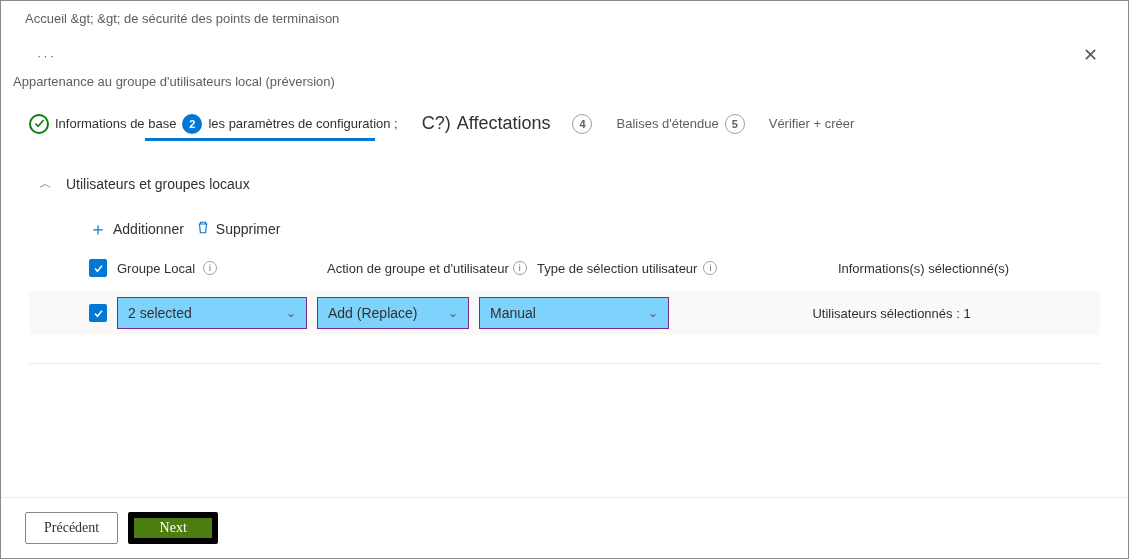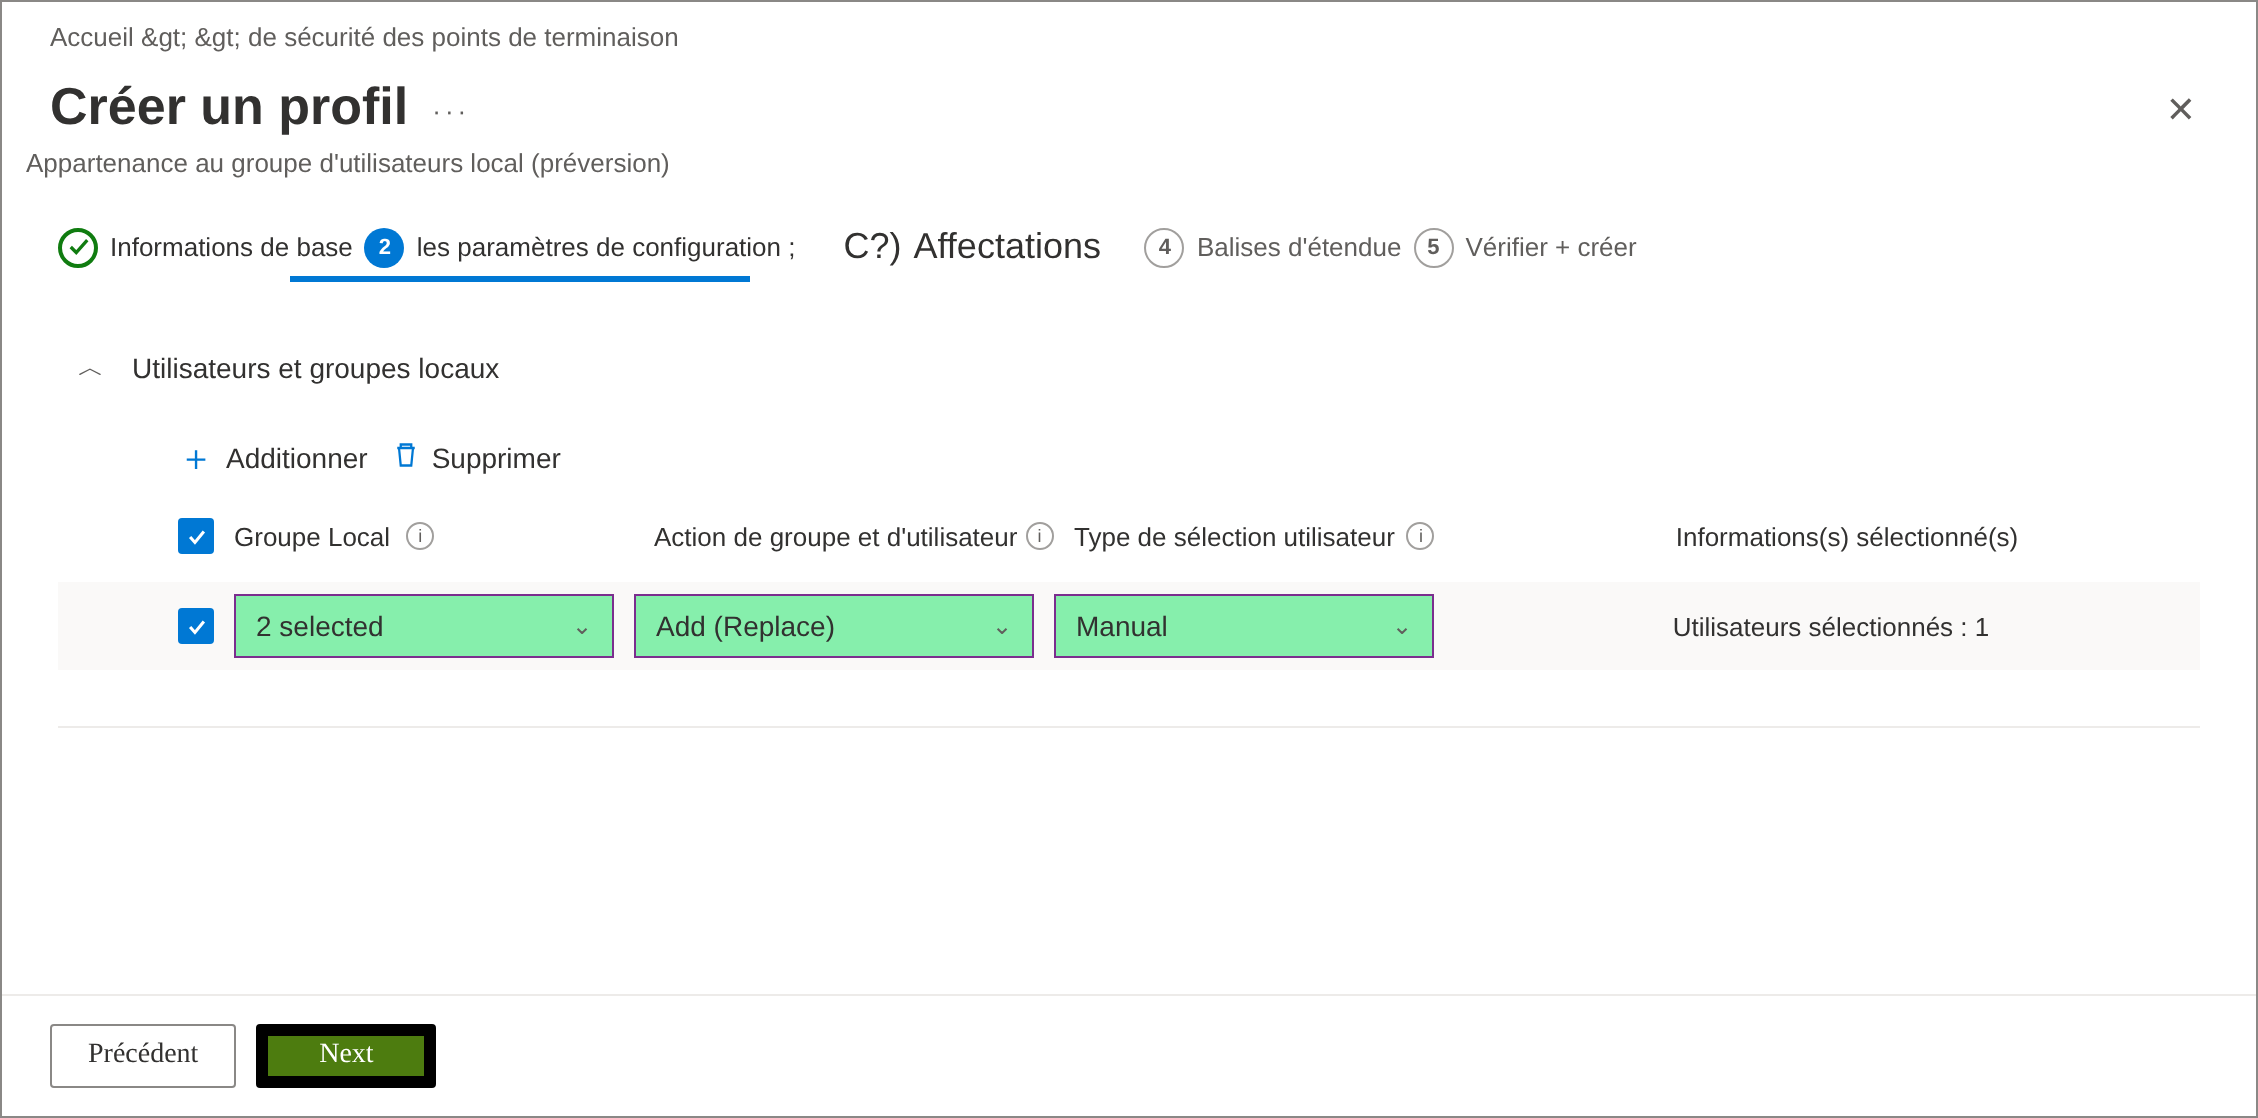--- a/index.html
+++ b/index.html
@@ -67,21 +67,21 @@
       font-size: 11px;
       font-weight: 600;
       flex-shrink: 0;
     }
     .step-check { background: #fff; border: 2px solid #107c10; color: #107c10; }
     .step-active { background: #0078d4; color: #fff; }
     .step-inactive { background: #fff; border: 1px solid #a19f9d; color: #605e5c; }
     .step-label { font-size: 13px; color: #323130; }
     .step-label.active { font-weight: 400; }
     .step-label.big { font-size: 18px; }
-    .step-label.muted { color: #605e5c; }
+    .step-label.muted { color: #605e5c; margin-left: 18px; }
     .underline-bar {
       height: 3px;
       width: 230px;
       background: #0078d4;
       margin-left: 116px;
       margin-bottom: 28px;
     }
     .section-header {
       display: flex;
       align-items: center;
@@ -150,31 +150,31 @@
       padding: 4px 0 4px 60px;
       gap: 10px;
     }
     .dropdown {
       border: 1px solid #7b2e8e;
       height: 32px;
       display: flex;
       align-items: center;
       justify-content: space-between;
       padding: 0 10px;
-      background: #86efac;
+      background: #7dd3fc;
       font-size: 14px;
       color: #323130;
       cursor: pointer;
     }
     .dd-chevron {
       color: #605e5c;
       font-size: 12px;
     }
     .dd-local { width: 190px; }
-    .dd-action { width: 200px; }
+    .dd-action { width: 152px; }
     .dd-type { width: 190px; }
     .selected-users {
       flex: 1;
       font-size: 13px;
       color: #323130;
       padding-left: 4px;
     }
     .row-bg {
       background: #faf9f8;
       padding-top: 6px;
@@ -206,21 +206,20 @@
     }
     .btn-default { background: #fff; border: 1px solid #8a8886; color: #323130; }
     .btn-primary { background: #4d7c0f; border: 6px solid #000000; color: #fff; min-width: 90px; }
   </style>
 </head>
 <body>
 
 <div class="breadcrumb">Accueil &amp;gt;   &amp;gt; de sécurité des points de terminaison</div>
 
 <div class="header-row">
-  <div class="page-title">Créer un profil</div>
   <div class="ellipsis">···</div>
   <div class="close">✕</div>
 </div>
 
 <div class="subtitle">Appartenance au groupe d'utilisateurs local (préversion)</div>
 
 <div class="content-area">
   <div class="stepper">
     <span class="step-circle step-check">
       <svg width="11" height="11" viewBox="0 0 16 16">

